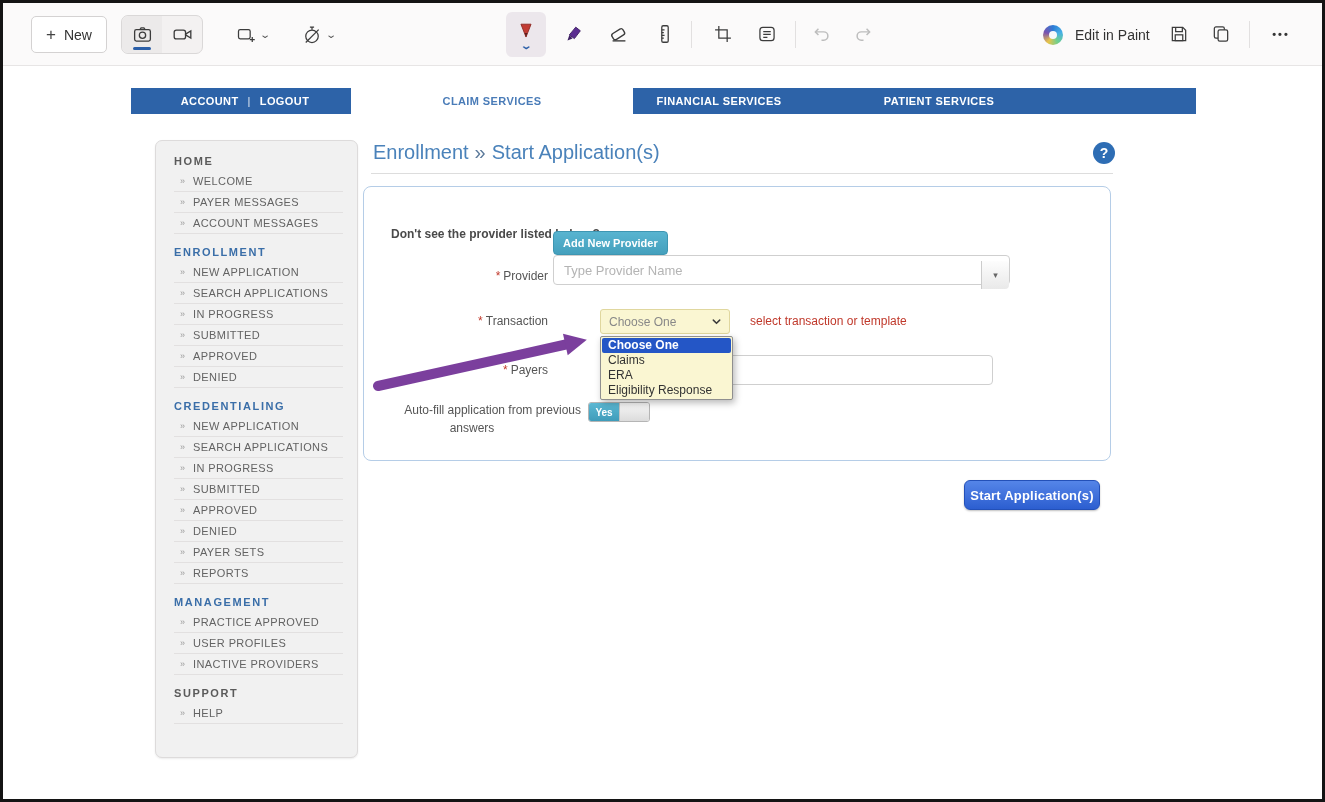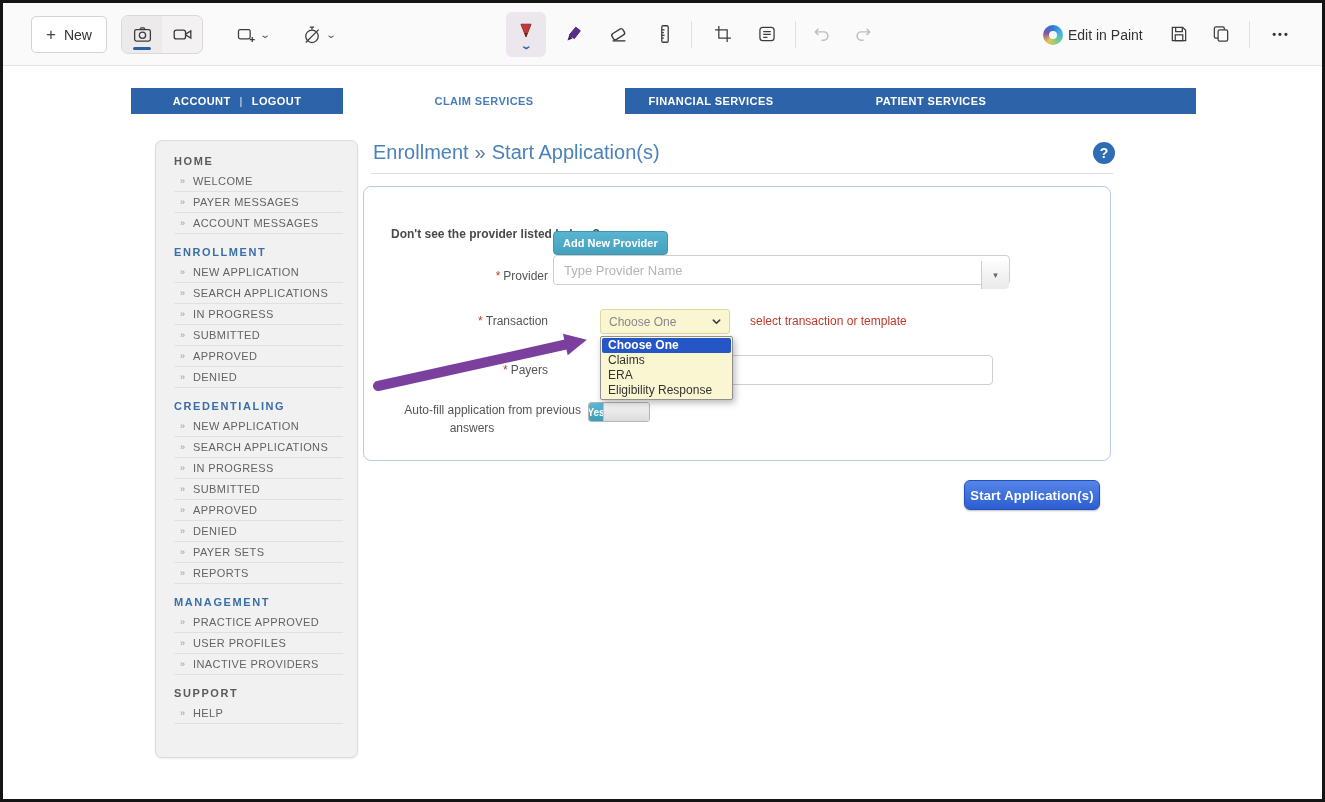--- a/index.html
+++ b/index.html
@@ -40,35 +40,35 @@
     left:503px; top:9px; width:40px; height:45px;
     background:#ece7ec; border-radius:6px; flex-direction:column; gap:0;
   }
   .pen-chev { color:#2b5fa8; font-size:10px; line-height:5px; font-weight:700; transform:scaleX(1.5); }
   .mid-btn { top:14px; width:36px; height:34px; }
   .hl-btn { left:552px; } .er-btn { left:598px; } .ru-btn { left:644px; }
   .crop-btn { left:702px; } .ta-btn { left:746px; }
   .undo-btn { left:800px; } .redo-btn { left:842px; }
   .tb-sep { position:absolute; top:18px; width:1px; height:27px; background:#e2e0e0; }
   .sep1 { left:688px; } .sep2 { left:792px; } .sep3 { left:1246px; }
-  .paint-btn { left:1030px; top:13px; height:37px; padding:0 10px; gap:5px; font-size:14px; color:#333; }
+  .paint-btn { left:1030px; top:13px; height:37px; padding:0 10px; gap:12px; font-size:14px; color:#333; }
   .paint-logo {
     width:20px; height:20px; border-radius:50%;
     background:conic-gradient(#2c7cd6,#45b0e6,#6fcf8f,#e8c34a,#7b52ae,#2c7cd6);
     position:relative;
   }
   .paint-logo::after { content:""; position:absolute; inset:6px; background:#f5f8fb; border-radius:50%; }
   .save-btn { left:1158px; top:14px; width:36px; height:34px; }
   .copy-btn { left:1200px; top:14px; width:36px; height:34px; }
   .more-btn { left:1258px; top:14px; width:40px; height:34px; font-size:11px; letter-spacing:2px; color:#333; font-weight:700; }
   .tb-icon { display:block; }
 
   
   .navbar { position:absolute; left:128px; top:85px; width:1065px; height:26px; background:#2d63a8; }
-  .nav-seg { position:absolute; top:0; height:26px; display:flex; align-items:center; justify-content:center; font-size:11px; font-weight:700; letter-spacing:.4px; color:#fff; cursor:pointer; }
+  .nav-seg { position:absolute; top:0; height:26px; display:flex; align-items:center; justify-content:center; font-size:11px; font-weight:700; letter-spacing:.4px; color:#fff; cursor:pointer;margin-left:8px; }
   .nav-account { left:0; width:212px; gap:9px; }
   .nav-account span { cursor:pointer; }
   .nav-pipe { font-weight:400; opacity:.85; cursor:default !important; }
   .tab-claim { left:212px; width:282px; background:#fff; color:#4a7cb8; }
   .tab-financial { left:460px; width:240px; }
   .tab-patient { left:680px; width:240px; }
 
   .sidebar {
     position:absolute; left:152px; top:137px; width:203px; height:618px;
     background:#f1f1f1; border:1px solid #dddbdb; border-radius:7px;
@@ -142,21 +142,21 @@
   .dd-option.selected { background:#2456c6; color:#fff; font-weight:700; border-radius:2px; }
 
   .autofill-label { position:absolute; left:360px; top:400px; width:218px; font-size:12px; color:#555; }
   .autofill-label .l1 { display:block; text-align:right; }
   .autofill-label .l2 { display:block; text-align:center; margin-top:4px; }
   .toggle {
     position:absolute; left:585px; top:399px; width:62px; height:20px;
     border:1px solid #b5b5b5; border-radius:3px; overflow:hidden; display:flex; cursor:pointer; z-index:1;
   }
   .toggle-on {
-    width:14px; background:linear-gradient(#5cb8d3,#3f9cba); color:#fff;
+    width:30px; background:linear-gradient(#5cb8d3,#3f9cba); color:#fff;
     font-size:10px; font-weight:700; display:flex; align-items:center; justify-content:center;
   }
   .toggle-off { flex:1; background:linear-gradient(#f7f7f7,#dcdcdc); border-left:1px solid #c2c2c2; }
 
   .start-btn {
     position:absolute; left:961px; top:477px; width:136px; height:30px;
     background:linear-gradient(#5585e8,#2c5ed0); border:1px solid #2350b8; border-radius:6px;
     color:#fff; font-size:13px; font-weight:700; display:flex; align-items:center; justify-content:center;
     cursor:pointer; box-shadow:0 1px 2px rgba(0,0,0,.25); letter-spacing:.2px;
   }

